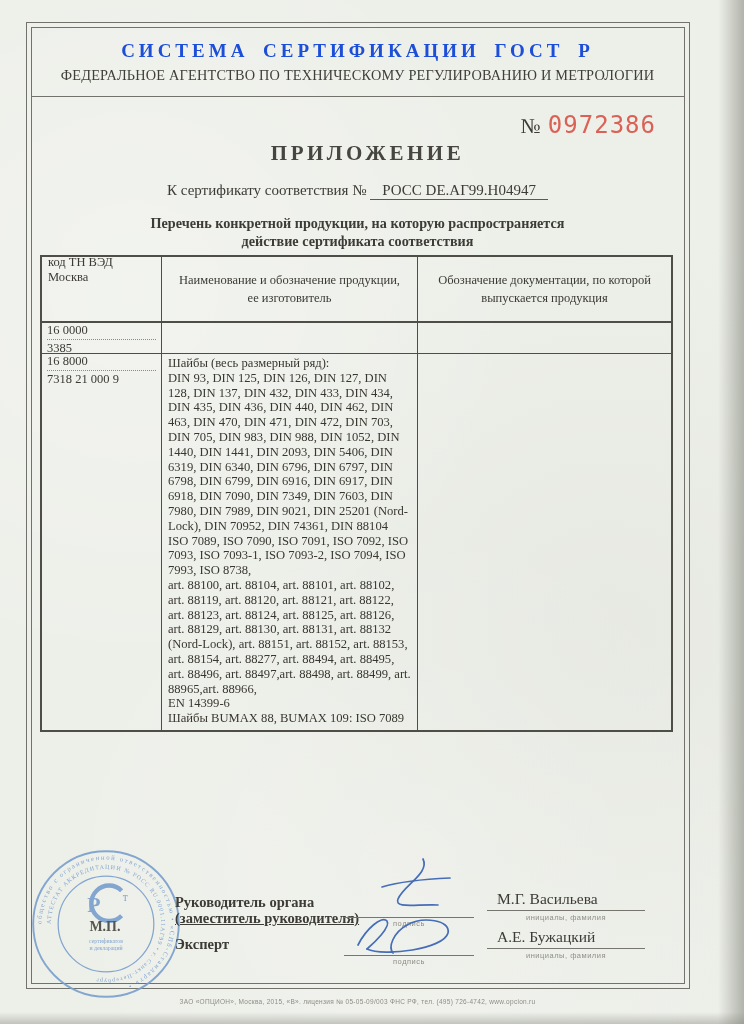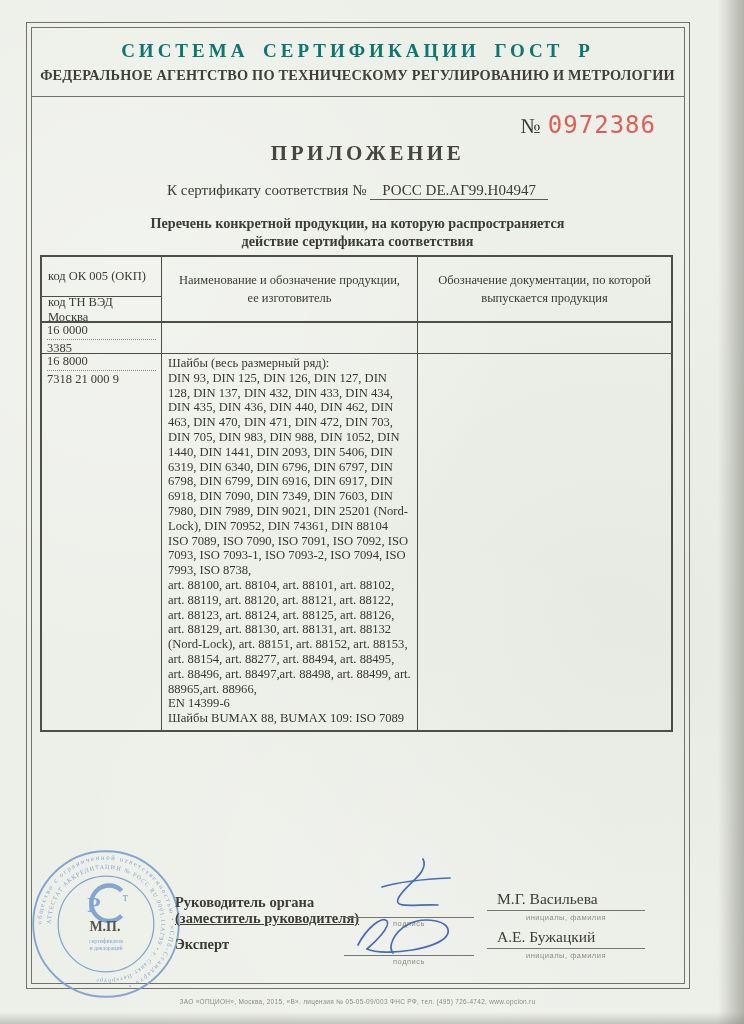--- a/index.html
+++ b/index.html
@@ -19,22 +19,22 @@
   .edge-right{position:absolute;top:0;right:0;width:26px;height:100%;
     background:linear-gradient(to right, rgba(145,148,138,0), rgba(128,131,120,.55));}
   .edge-bottom{position:absolute;bottom:0;left:0;width:100%;height:12px;
     background:linear-gradient(to bottom, rgba(145,148,138,0), rgba(128,131,120,.4));}
 
   .frame-outer{position:absolute;left:26px;top:22px;width:662px;height:965px;border:1px solid #72726a;}
   .frame-inner{position:absolute;left:4px;top:4px;right:4px;bottom:4px;border:1px solid #72726a;}
 
   .header-box{position:absolute;left:31px;top:27px;width:653px;height:70px;box-sizing:border-box;
     border-bottom:1px solid #72726a;text-align:center;}
-  .sys-title{margin:13px 0 0;font-size:19px;font-weight:bold;letter-spacing:4px;word-spacing:6px;color:#0f766e;}
-  .sys-subtitle{margin:5px 0 0;font-size:14.3px;font-weight:bold;letter-spacing:.2px;color:#3f3e38;}
+  .sys-title{margin:13px 0 0;font-size:19px;font-weight:bold;letter-spacing:4px;word-spacing:6px;color:#1d4ed8;}
+  .sys-subtitle{margin:5px 0 0;font-size:14.3px;font-weight:normal;letter-spacing:.2px;color:#3f3e38;}
 
   .form-number{position:absolute;top:111px;right:88px;display:flex;align-items:baseline;gap:7px;}
   .form-number .no{font-size:21px;color:#3c3b35;}
   .form-number .digits{font-family:"DejaVu Sans Mono",monospace;font-size:24px;color:#db6156;letter-spacing:1px;}
 
   .doc-title{position:absolute;left:36px;top:141px;width:663px;text-align:center;
     font-size:21px;font-weight:bold;letter-spacing:3.5px;color:#46453f;}
   .cert-line{position:absolute;left:26px;top:182px;width:663px;text-align:center;font-size:15px;color:#3c3b35;}
   .cert-num{border-bottom:1px solid #5a5952;padding:0 12px 1px;}
   .list-caption{position:absolute;left:26px;top:214px;width:663px;text-align:center;
@@ -109,21 +109,20 @@
   </div>
 
   <div class="list-caption">
     <div>Перечень конкретной продукции,  на которую распространяется</div>
     <div>действие сертификата соответствия</div>
   </div>
 
   <div class="ptable">
 
     <div class="cell hcell">
-      <div class="h1top">код ОК 005 (ОКП)</div>
       <div class="h1bot">код ТН ВЭД Москва</div>
     </div>
     <div class="cell hcell">
       <div class="hcenter">Наименование и обозначение продукции, ее изготовитель</div>
     </div>
     <div class="cell hcell last">
       <div class="hcenter">Обозначение документации, по которой выпускается продукция</div>
     </div>
 
     <div class="cell r1">

